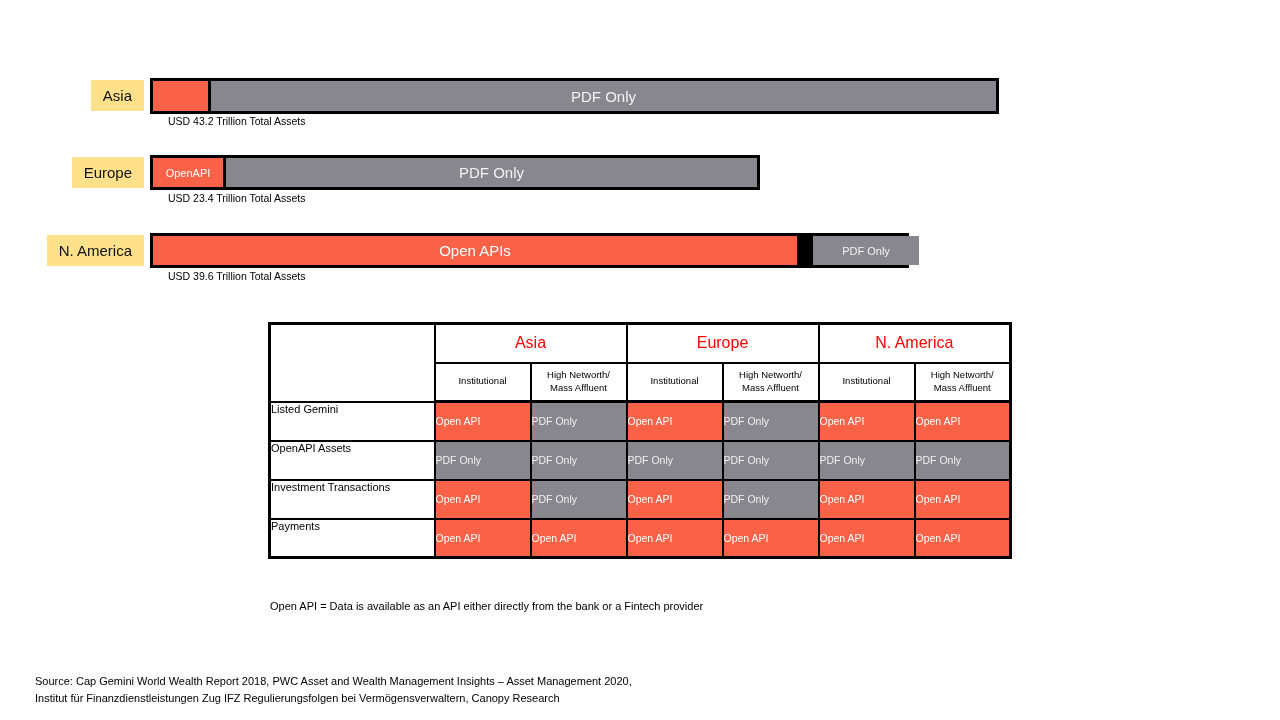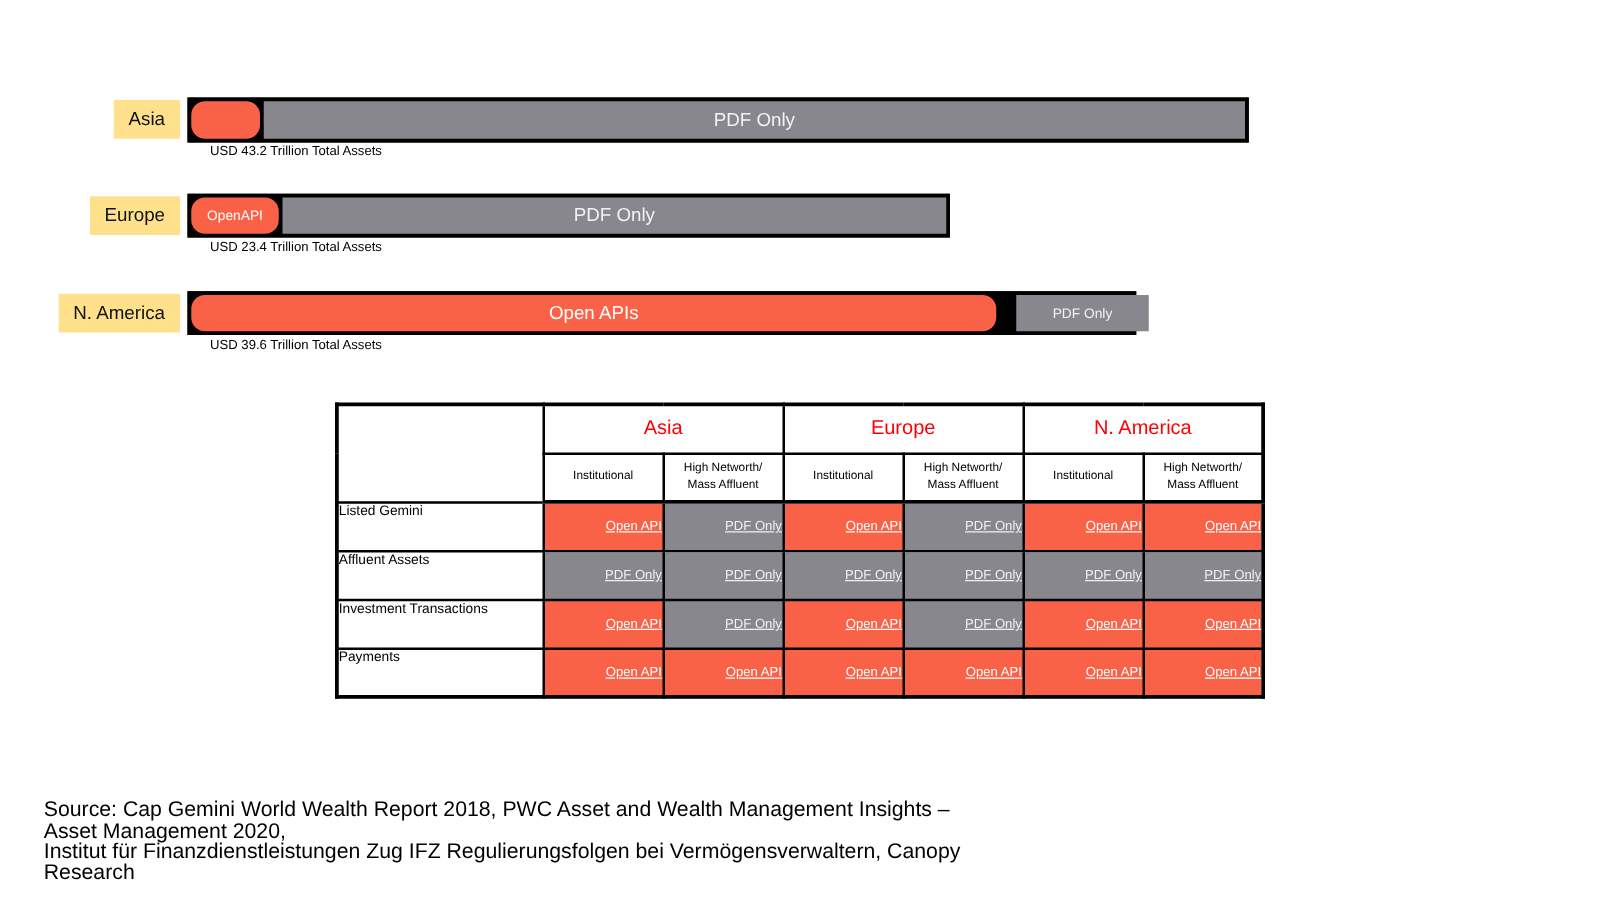--- a/index.html
+++ b/index.html
@@ -12,44 +12,44 @@
   .bar-row.r1{top:155px;}
   .bar-row.r2{top:233px;}
   .region-label{position:absolute;top:2px;right:1136px;height:31px;line-height:31px;
     padding:0 12px;background:var(--yellow);font-size:15px;color:#111;white-space:nowrap;}
   .bar{position:absolute;left:150px;top:0;height:36px;border:3px solid #000;background:#000;
     display:flex;gap:3px;box-sizing:border-box;}
   .r1 .bar,.r2 .bar{height:35px;}
   .seg{height:100%;display:flex;align-items:center;justify-content:center;
     color:#fff;font-size:15px;white-space:nowrap;overflow:hidden;}
   .seg.small{font-size:11px;}
-  .seg.open{background:var(--orange);border-radius:11px;}
+  .seg.open{background:var(--orange);}
   .seg.pdf{background:var(--gray);color:#f2f2f4;}
   .caption{position:absolute;left:168px;top:37px;font-size:10.5px;color:#000;white-space:nowrap;}
 
   
   table.grid{position:absolute;left:268px;top:322px;border-collapse:collapse;
     border:3px solid #000;table-layout:fixed;}
   table.grid th,table.grid td{border:2px solid #000;padding:0;overflow:hidden;}
   table.grid tr{height:39px;}
   th.region{color:var(--red);font-size:16px;font-weight:normal;text-align:center;background:#fff;}
   th.corner{background:#fff;}
   th.seghead{font-size:9.5px;font-weight:normal;color:#000;text-align:center;
     white-space:pre-line;line-height:1.35;background:#fff;border-top:1px solid #000;}
   td.rowlabel{background:#fff;font-size:11px;color:#000;vertical-align:top;
     padding:7px 6px 0 9px;}
-  td.cell{color:#fff;font-size:10.5px;text-align:right;vertical-align:middle;text-decoration:underline;}
+  td.cell{color:#fff;font-size:10.5px;text-align:left;vertical-align:middle;}
   td.cell.open{background:var(--orange);}
   td.cell.pdf{background:var(--gray);color:#f0f0f2;}
   tr.subheads th{border-bottom:3px solid #000;}
 
   
   .notes{position:absolute;left:270px;top:599px;width:737px;font-size:11px;
     line-height:15.5px;color:#000;}
-  .source{position:absolute;left:35px;top:640px;width:760px;font-size:17px;
+  .source{position:absolute;left:35px;top:673px;width:760px;font-size:11px;
     line-height:16.5px;color:#000;}
   .page-num{position:absolute;left:1218px;top:676px;width:20px;text-align:center;
     font-size:13px;color:var(--pagenum);}
 </style>
 </head>
 <body>
 
 <div class="slide">
 
   <section id="bars">
@@ -112,21 +112,21 @@
         <tr>
           <td class="rowlabel">Listed Gemini</td>
           <td class="cell open">Open API</td>
           <td class="cell pdf">PDF Only</td>
           <td class="cell open">Open API</td>
           <td class="cell pdf">PDF Only</td>
           <td class="cell open">Open API</td>
           <td class="cell open">Open API</td>
         </tr>
         <tr>
-          <td class="rowlabel">Affluent Assets</td>
+          <td class="rowlabel">OpenAPI Assets</td>
           <td class="cell pdf">PDF Only</td>
           <td class="cell pdf">PDF Only</td>
           <td class="cell pdf">PDF Only</td>
           <td class="cell pdf">PDF Only</td>
           <td class="cell pdf">PDF Only</td>
           <td class="cell pdf">PDF Only</td>
         </tr>
         <tr>
           <td class="rowlabel">Investment Transactions</td>
           <td class="cell open">Open API</td>
@@ -142,20 +142,21 @@
           <td class="cell open">Open API</td>
           <td class="cell open">Open API</td>
           <td class="cell open">Open API</td>
           <td class="cell open">Open API</td>
           <td class="cell open">Open API</td>
         </tr>
       </tbody>
     </table>
 
   <div class="notes">
+    <div>Open API = Data is available as an API either directly from the bank or a Fintech provider</div>
   </div>
 
   <div class="source">
     <div>Source: Cap Gemini World Wealth Report 2018, PWC Asset and Wealth Management Insights – Asset Management 2020,</div>
     <div>Institut für Finanzdienstleistungen Zug IFZ Regulierungsfolgen bei Vermögensverwaltern, Canopy Research</div>
   </div>
 
   <div class="page-num">3</div>
 
 </div>

